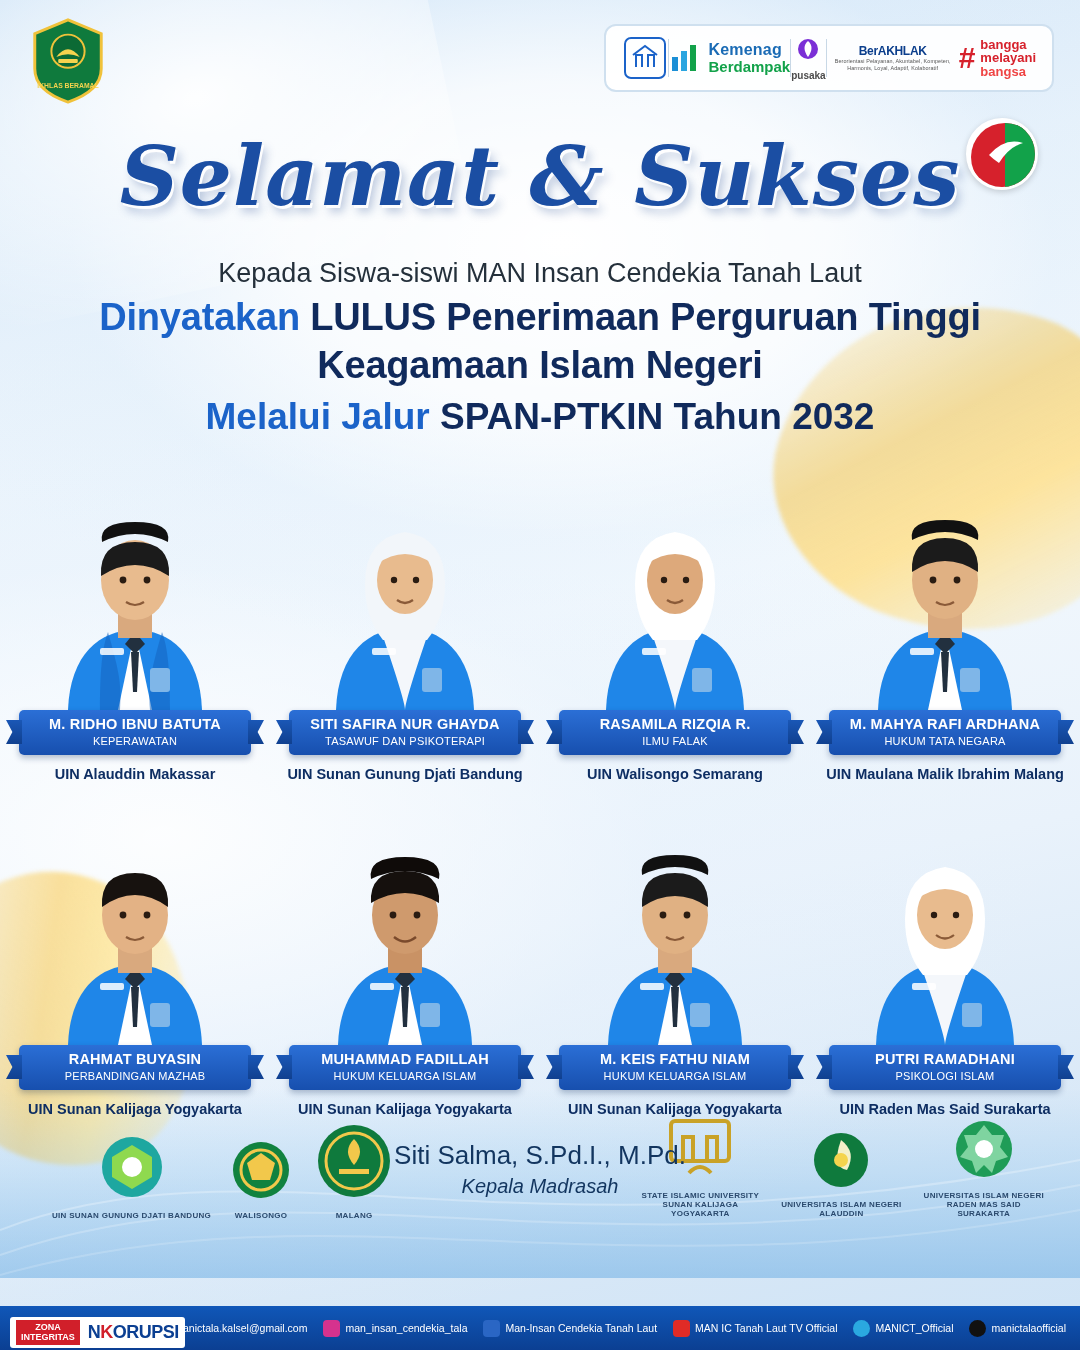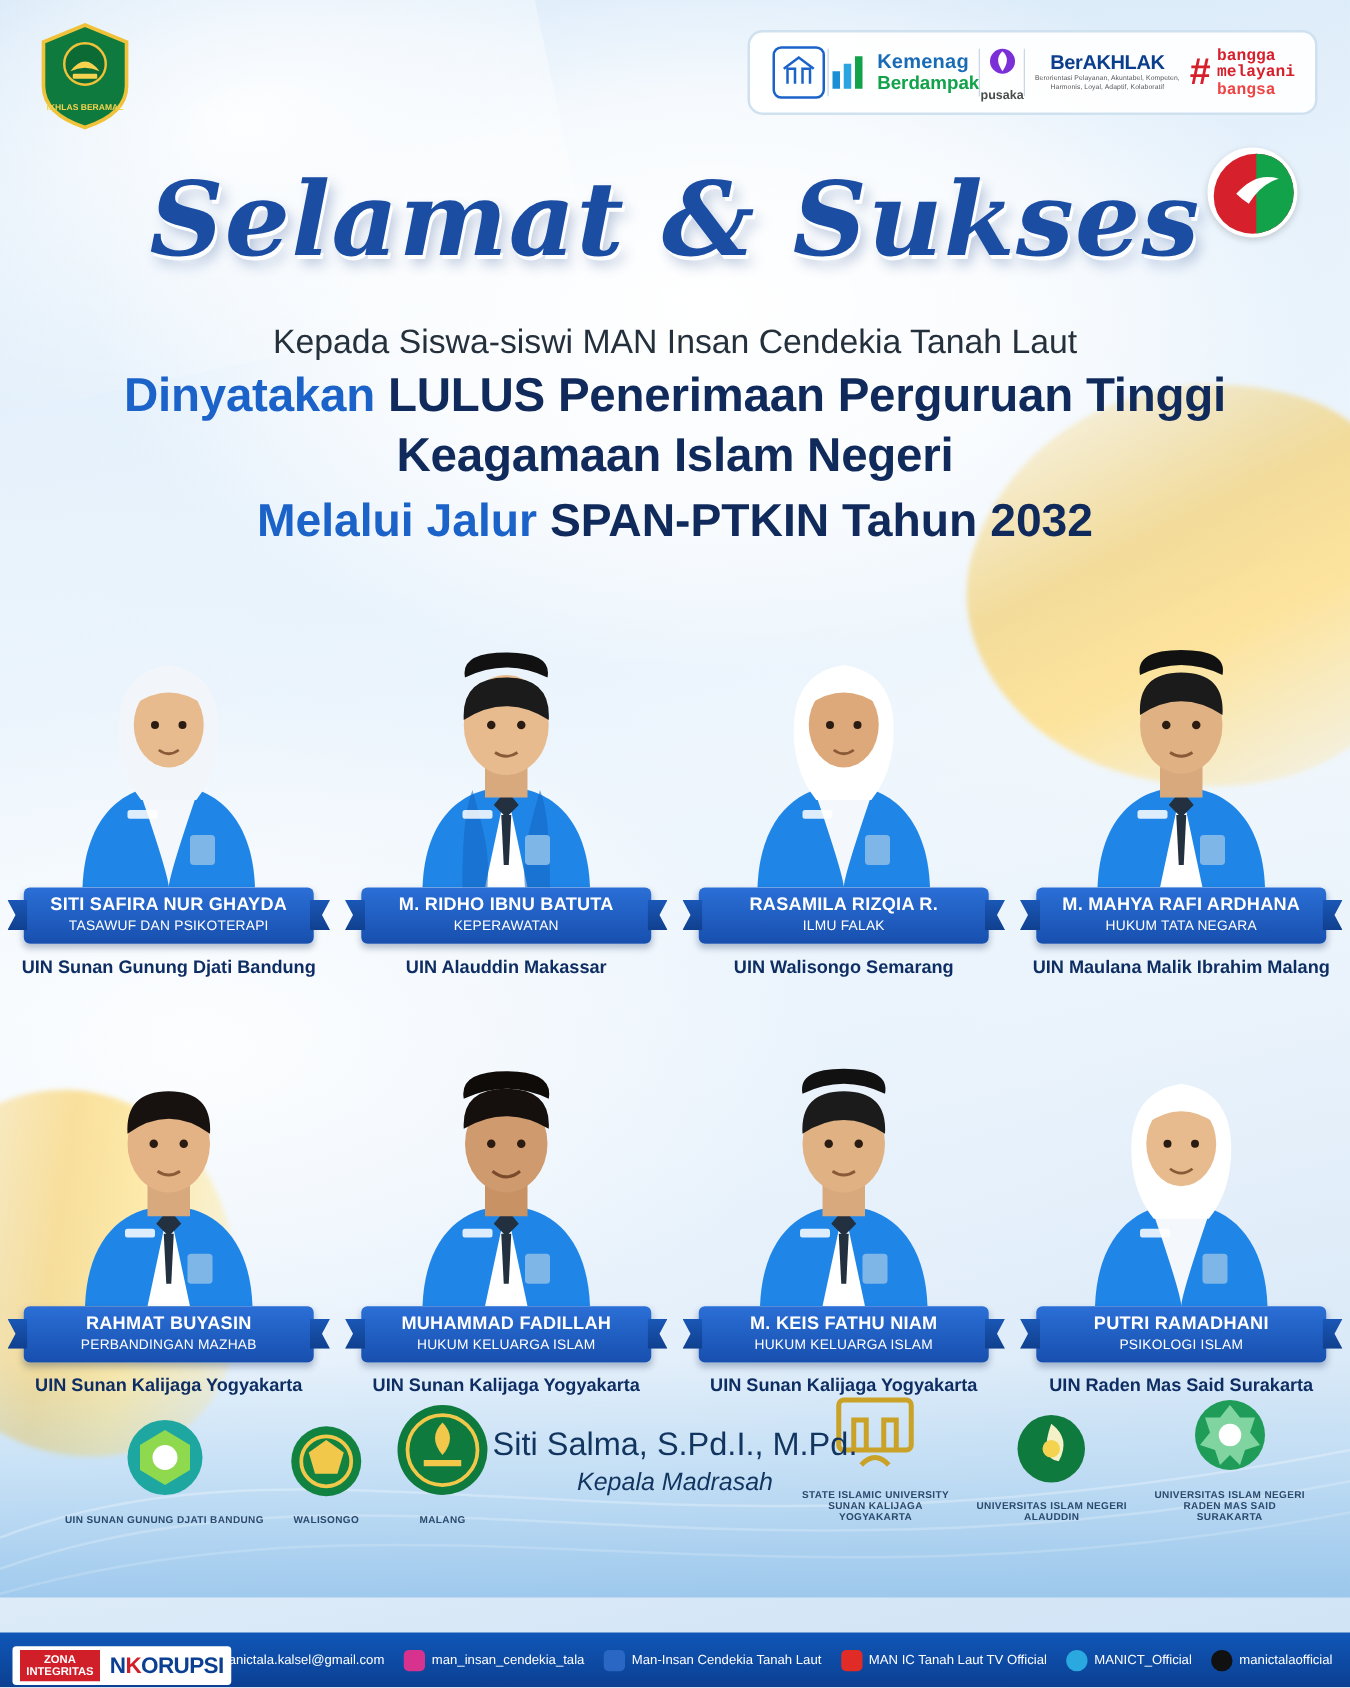--- a/index.html
+++ b/index.html
@@ -62,25 +62,25 @@
   .logo-strip .li { display: flex; align-items: center; gap: 5px; height: 54px; }
   .divider-v { width: 1px; height: 38px; background: #c8d8e6; }
   .ic-mark { width: 46px; height: 46px; }
   .kemenag-berdampak { display:flex; align-items:center; gap:4px; }
   .kb-text { line-height: 1.02; }
   .kb-text .t1 { font-size: 16px; font-weight: bold; color: #1a6bb5; letter-spacing: .2px; }
   .kb-text .t2 { font-size: 15px; font-weight: bold; color: #12a24a; }
   .pusaka { text-align: center; }
   .pusaka .lbl { font-size: 10px; font-weight: bold; color: #4b4b4b; margin-top: 1px; }
   .berakhlak { text-align: center; }
-  .berakhlak .ba { font-size: 16px; font-weight: bold; color: #0b3e8c; letter-spacing: -.3px; }
+  .berakhlak .ba { font-size: 12px; font-weight: bold; color: #0b3e8c; letter-spacing: -.3px; }
   .berakhlak .sub { font-size: 5.4px; color: #555; letter-spacing: .1px; max-width: 132px; line-height: 1.25; }
   .bangga { display:flex; align-items:center; gap:3px; }
   .bangga .hash { color: #d6212c; font-size: 30px; font-weight: bold; line-height: .8; }
-  .bangga .bt { line-height: 1.05; font-weight: bold; font-size: 13px; font-family: Liberation Mono, monospace; }
+  .bangga .bt { line-height: 1.05; font-weight: bold; font-size: 13px; }
   .bangga .bt .r { color: #d6212c; }
   .bangga .bt .b { color: #ef4444; }
 
   .mcict-badge {
     position: absolute; right: 42px; top: 118px;
     width: 72px; height: 72px; border-radius: 50%;
     background: #ffffff; border: 3px solid #ffffff;
     box-shadow: 0 2px 6px rgba(0,0,0,.18);
     overflow: hidden;
   }
@@ -261,42 +261,20 @@
     <span class="blue">Dinyatakan </span><span class="dark">LULUS</span><span class="dark"> Penerimaan Perguruan Tinggi</span>
     <div class="dark">Keagamaan Islam Negeri</div>
   </div>
   <div class="title-line3">
     <span class="blue">Melalui Jalur </span><span class="dark">SPAN-PTKIN Tahun 2032</span>
   </div>
 
   <div class="grid">
 
     <div class="row r1">
-
-      <div class="cell">
-        <div class="photo-wrap">
-          <svg class="portrait" viewBox="0 0 210 238">
-            <path d="M36 238 C38 180 70 156 105 156 C140 156 172 180 174 238 Z" fill="#1f86e8"></path>
-            <path d="M78 150 q27 78 27 88 q0 -10 27 -88 z" fill="#f4f7fb"></path>
-            <path d="M105 60 q-40 6 -40 52 q0 34 18 56 l44 0 q18 -22 18 -56 q0 -46 -40 -52z" fill="#f2f6fa"></path>
-            <ellipse cx="105" cy="108" rx="28" ry="34" fill="#e8bb8e"></ellipse>
-            <path d="M77 92 q28 -20 56 0 q2 -30 -28 -30 q-30 0 -28 30z" fill="#f2f6fa"></path>
-            <circle cx="94" cy="108" r="3.2" fill="#2a1c12"></circle>
-            <circle cx="116" cy="108" r="3.2" fill="#2a1c12"></circle>
-            <path d="M97 128 q8 6 16 0" stroke="#8a5a38" stroke-width="2.2" fill="none"></path>
-            <rect x="122" y="196" width="20" height="24" rx="3" fill="#7fb6e8"></rect>
-            <rect x="72" y="176" width="24" height="7" rx="2" fill="#ffffff" opacity=".85"></rect>
-          </svg>
-        </div>
-        <div class="ribbon">
-          <div class="st-name">SITI SAFIRA NUR GHAYDA</div>
-          <div class="st-major">TASAWUF DAN PSIKOTERAPI</div>
-        </div>
-        <div class="st-univ">UIN Sunan Gunung Djati Bandung</div>
-      </div>
 
       <div class="cell">
         <div class="photo-wrap">
           <svg class="portrait" viewBox="0 0 210 238">
             <path d="M38 238 C40 182 70 158 105 158 C140 158 170 182 172 238 Z" fill="#1f86e8"></path>
             <path d="M105 158 L88 238 L122 238 Z" fill="#ffffff"></path>
             <path d="M105 160 l-10 12 l10 10 l10 -10z" fill="#22303f"></path>
             <path d="M101 180 l8 0 l-2 40 l-4 0z" fill="#22303f"></path>
             <path d="M78 160 C88 196 92 210 90 238 L70 238 C70 200 72 176 78 160z" fill="#1464c0" opacity=".55"></path>
             <path d="M132 160 C122 196 118 210 120 238 L140 238 C140 200 138 176 132 160z" fill="#1464c0" opacity=".55"></path>
@@ -316,20 +294,42 @@
           <div class="st-major">KEPERAWATAN</div>
         </div>
         <div class="st-univ">UIN Alauddin Makassar</div>
       </div>
 
       <div class="cell">
         <div class="photo-wrap">
           <svg class="portrait" viewBox="0 0 210 238">
             <path d="M36 238 C38 180 70 156 105 156 C140 156 172 180 174 238 Z" fill="#1f86e8"></path>
             <path d="M78 150 q27 78 27 88 q0 -10 27 -88 z" fill="#f4f7fb"></path>
+            <path d="M105 60 q-40 6 -40 52 q0 34 18 56 l44 0 q18 -22 18 -56 q0 -46 -40 -52z" fill="#f2f6fa"></path>
+            <ellipse cx="105" cy="108" rx="28" ry="34" fill="#e8bb8e"></ellipse>
+            <path d="M77 92 q28 -20 56 0 q2 -30 -28 -30 q-30 0 -28 30z" fill="#f2f6fa"></path>
+            <circle cx="94" cy="108" r="3.2" fill="#2a1c12"></circle>
+            <circle cx="116" cy="108" r="3.2" fill="#2a1c12"></circle>
+            <path d="M97 128 q8 6 16 0" stroke="#8a5a38" stroke-width="2.2" fill="none"></path>
+            <rect x="122" y="196" width="20" height="24" rx="3" fill="#7fb6e8"></rect>
+            <rect x="72" y="176" width="24" height="7" rx="2" fill="#ffffff" opacity=".85"></rect>
+          </svg>
+        </div>
+        <div class="ribbon">
+          <div class="st-name">SITI SAFIRA NUR GHAYDA</div>
+          <div class="st-major">TASAWUF DAN PSIKOTERAPI</div>
+        </div>
+        <div class="st-univ">UIN Sunan Gunung Djati Bandung</div>
+      </div>
+
+      <div class="cell">
+        <div class="photo-wrap">
+          <svg class="portrait" viewBox="0 0 210 238">
+            <path d="M36 238 C38 180 70 156 105 156 C140 156 172 180 174 238 Z" fill="#1f86e8"></path>
+            <path d="M78 150 q27 78 27 88 q0 -10 27 -88 z" fill="#f4f7fb"></path>
             <path d="M105 60 q-40 6 -40 52 q0 34 18 56 l44 0 q18 -22 18 -56 q0 -46 -40 -52z" fill="#ffffff"></path>
             <ellipse cx="105" cy="108" rx="28" ry="34" fill="#dda97b"></ellipse>
             <path d="M77 92 q28 -20 56 0 q2 -30 -28 -30 q-30 0 -28 30z" fill="#ffffff"></path>
             <circle cx="94" cy="108" r="3.2" fill="#2a1c12"></circle>
             <circle cx="116" cy="108" r="3.2" fill="#2a1c12"></circle>
             <path d="M97 128 q8 6 16 0" stroke="#8a5a38" stroke-width="2.2" fill="none"></path>
             <rect x="122" y="196" width="20" height="24" rx="3" fill="#7fb6e8"></rect>
             <rect x="72" y="176" width="24" height="7" rx="2" fill="#ffffff" opacity=".85"></rect>
           </svg>
         </div>

